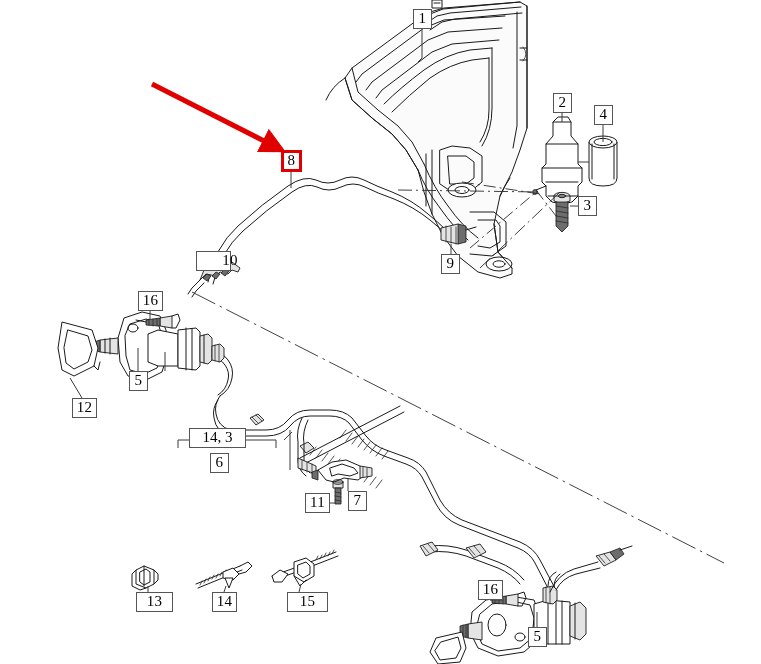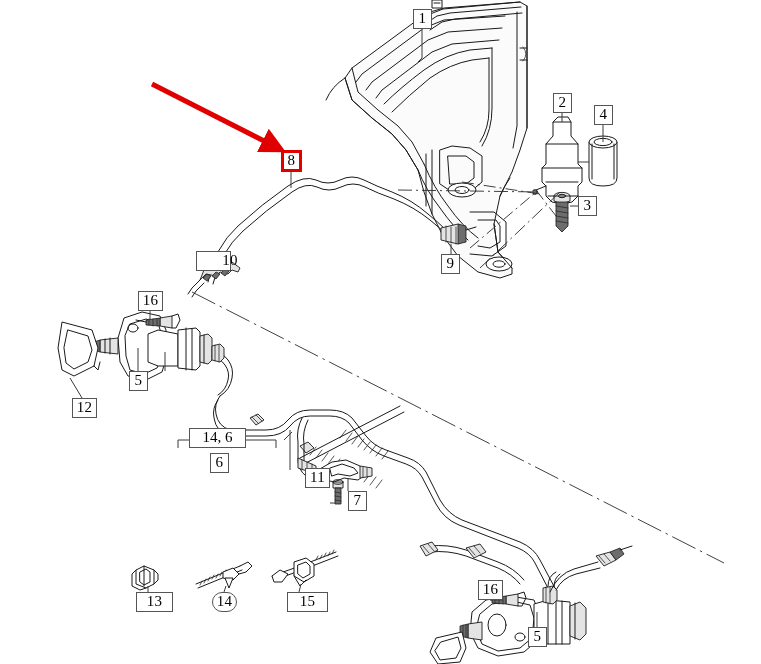--- a/index.html
+++ b/index.html
@@ -441,24 +441,24 @@
       <div class="callout-box" style="left: 413px; top: 9px; width: 19px; height: 20px;">1</div>
       <div class="callout-box" style="left: 553px; top: 93px; width: 19px; height: 20px;">2</div>
       <div class="callout-box" style="left: 594px; top: 105px; width: 19px; height: 20px;">4</div>
       <div class="callout-box" style="left: 578px; top: 196px; width: 19px; height: 20px;">3</div>
       <div class="callout-box highlighted" style="left: 281px; top: 150px; width: 21px; height: 22px;">8</div>
       <div class="callout-box" style="left: 441px; top: 254px; width: 19px; height: 20px;">9</div>
       <div class="callout-box" style="left: 196px; top: 251px; width: 25px; height: 20px; padding-left: 33px;">10</div>
       <div class="callout-box" style="left: 138px; top: 291px; width: 25px; height: 20px;">16</div>
       <div class="callout-box" style="left: 129px; top: 371px; width: 19px; height: 20px;">5</div>
       <div class="callout-box" style="left: 72px; top: 398px; width: 25px; height: 20px;">12</div>
-      <div class="callout-box wide" style="left: 189px; top: 428px; width: 57px; height: 20px;">14, 6</div>
+      <div class="callout-box wide" style="left: 189px; top: 428px; width: 57px; height: 20px;">14, 3</div>
       <div class="callout-box" style="left: 210px; top: 453px; width: 19px; height: 20px;">6</div>
-      <div class="callout-box" style="left: 305px; top: 468px; width: 25px; height: 20px;">11</div>
+      <div class="callout-box" style="left: 305px; top: 493px; width: 25px; height: 20px;">11</div>
       <div class="callout-box" style="left: 348px; top: 491px; width: 19px; height: 20px;">7</div>
       <div class="callout-box" style="left: 136px; top: 592px; width: 37px; height: 20px;">13</div>
-      <div class="callout-box" style="left: 212px; top: 592px; width: 25px; height: 20px; border-radius: 10px;">14</div>
+      <div class="callout-box" style="left: 212px; top: 592px; width: 25px; height: 20px;">14</div>
       <div class="callout-box" style="left: 287px; top: 592px; width: 41px; height: 20px;">15</div>
       <div class="callout-box" style="left: 478px; top: 580px; width: 25px; height: 20px;">16</div>
       <div class="callout-box" style="left: 528px; top: 627px; width: 19px; height: 20px;">5</div>
     </div>
 
 </div>
 
 </body></html>

